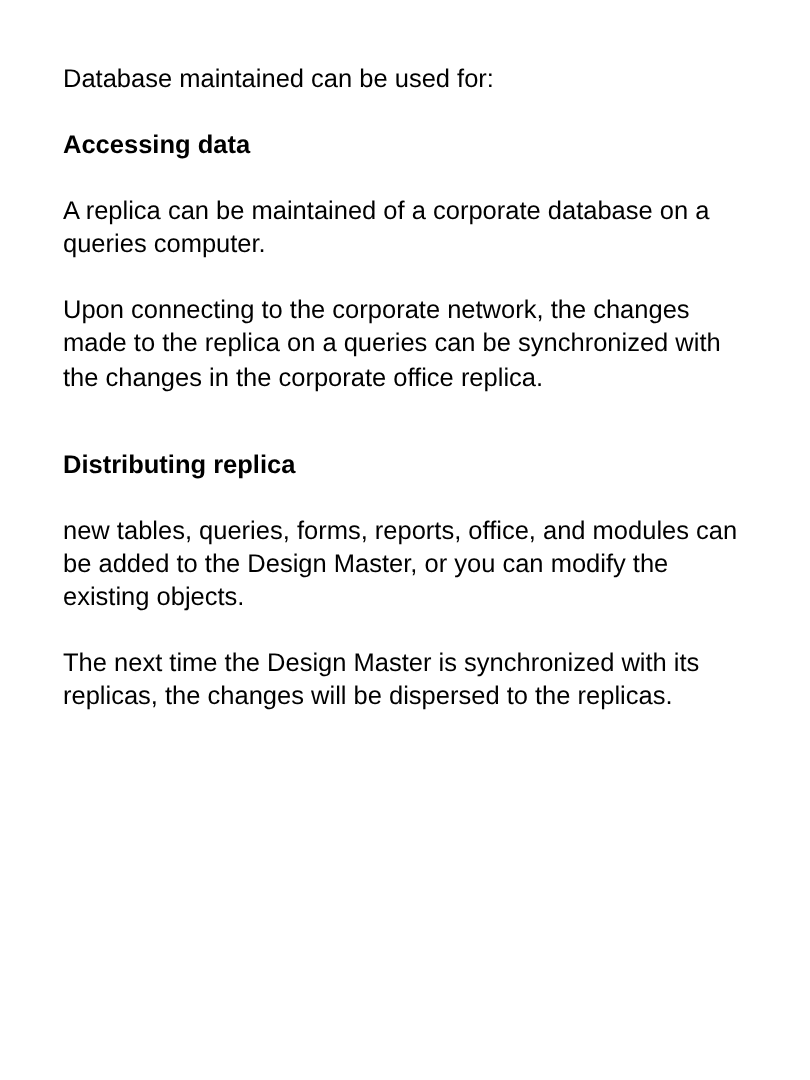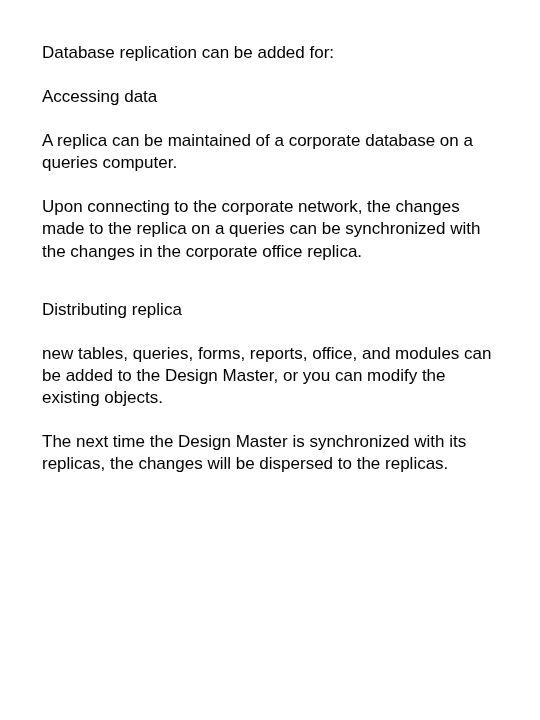--- a/index.html
+++ b/index.html
@@ -14,34 +14,34 @@
       font-family: Arial, Helvetica, sans-serif;
       font-size: 17px;
       line-height: 1.3;
       color: #000000;
       padding: 42px 42px 42px 42px;
     }
     .intro {
       margin-bottom: 22px;
     }
     .heading {
-      font-weight: normal;
+      font-weight: bold;
       margin-bottom: 22px;
     }
     .para {
       margin-bottom: 22px;
     }
     .spacer {
       height: 14px;
     }
   </style>
 </head>
 <body>
 
-<p class="intro">Database replication can be added for:</p>
+<p class="intro">Database maintained can be used for:</p>
 
 <p class="heading">Accessing data</p>
 <p class="para">A replica can be maintained of a corporate database on a queries computer.</p>
 <p class="para">Upon connecting to the corporate network, the changes made to the replica on a queries can be synchronized with the changes in the corporate office replica.</p>
 
 <div class="spacer"></div>
 
 <p class="heading">Distributing replica</p>
 <p class="para">new tables, queries, forms, reports, office, and modules can be added to the Design Master, or you can modify the existing objects.</p>
 <p class="para">The next time the Design Master is synchronized with its replicas, the changes will be dispersed to the replicas.</p>

